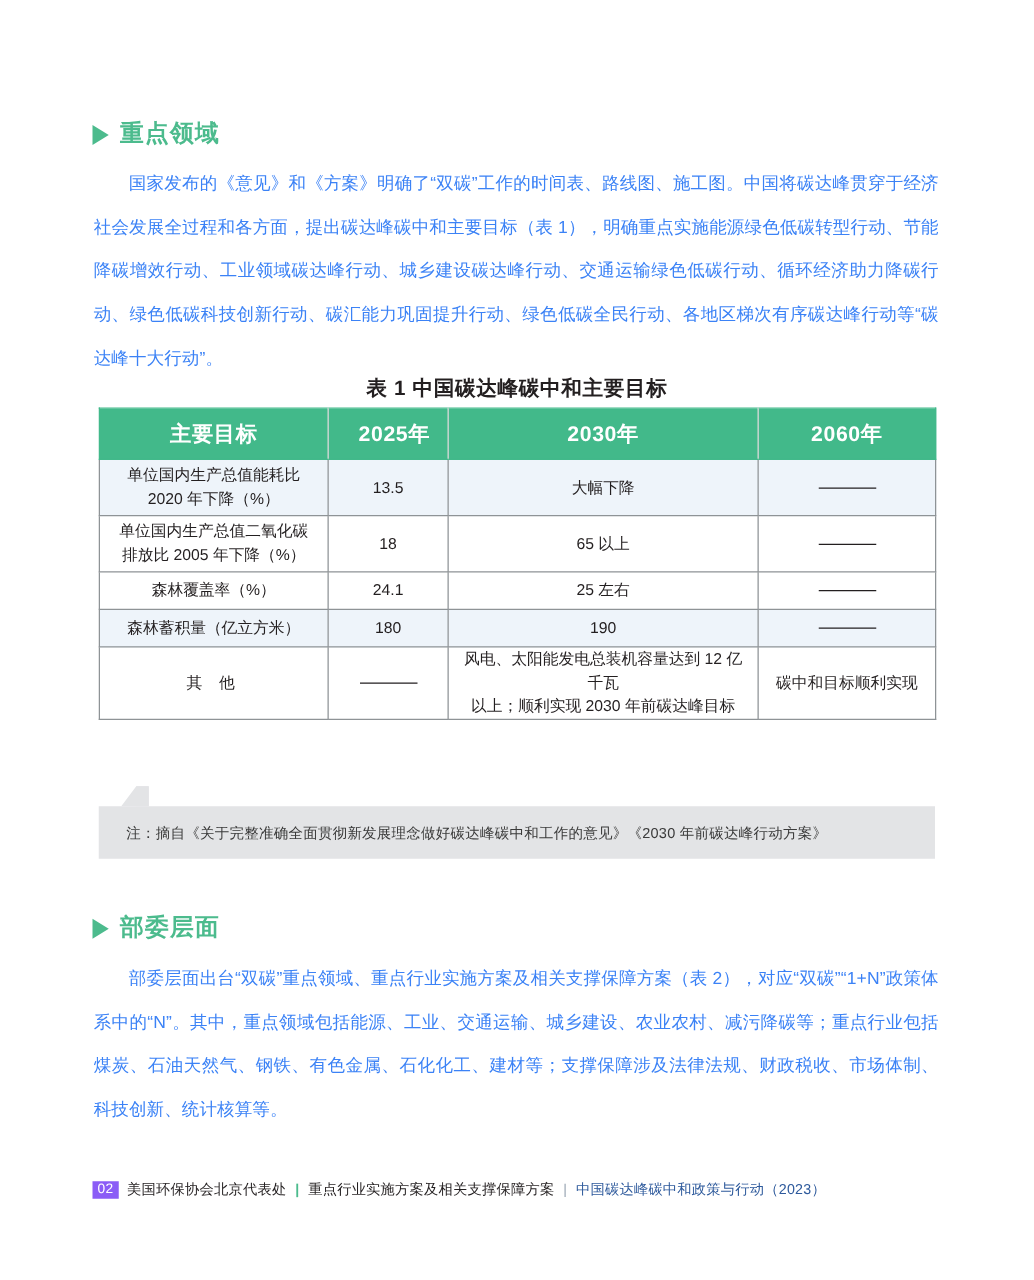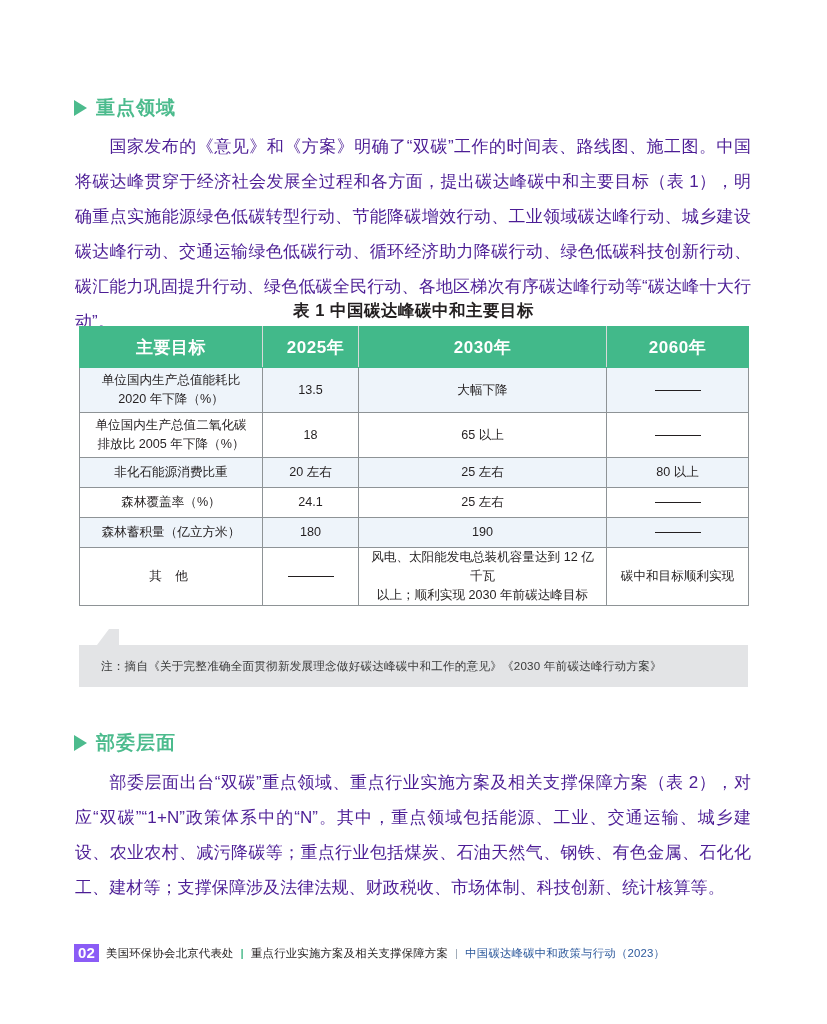--- a/index.html
+++ b/index.html
@@ -43,25 +43,25 @@
     color: #4cbb8d;
     letter-spacing: 1px;
     line-height: 1;
   }
 
   
   .para {
     margin: 0;
     width: 676px;
     margin-left: 75px;
-    font-size: 17px;
+    font-size: 14px;
     line-height: 35px;
     text-align: justify;
     text-justify: inter-ideograph;
-    color: #4c1d95;
+    color: #3b82f6;
     letter-spacing: 0.1px;
   }
   .para .indent { display: inline-block; width: 2em; }
 
   
   .table-caption {
     text-align: center;
     font-size: 16.5px;
     font-weight: bold;
     color: #231f20;
@@ -149,22 +149,22 @@
     top: 944px;
     display: flex;
     align-items: center;
     font-size: 11.4px;
     color: #231f20;
     letter-spacing: 0.2px;
   }
   .pg-num {
     background: #8b5cf6;
     color: #ffffff;
-    font-size: 15px;
-    font-weight: bold;
+    font-size: 11px;
+    font-weight: normal;
     padding: 1px 4px 2px 4px;
     line-height: 1;
     margin-right: 7px;
     display: inline-block;
   }
   .foot-sep {
     color: #4cbb8d;
     margin: 0 7px;
     font-weight: bold;
   }
@@ -207,26 +207,20 @@
           <td><span class="dash"></span></td>
         </tr>
 
         <tr class="r-tall">
           <td class="left-col"><span class="mline">单位国内生产总值二氧化碳<br>排放比 2005 年下降（%）</span></td>
           <td>18</td>
           <td>65 以上</td>
           <td><span class="dash"></span></td>
         </tr>
 
-        <tr class="alt r-short">
-          <td class="left-col">非化石能源消费比重</td>
-          <td>20 左右</td>
-          <td>25 左右</td>
-          <td>80 以上</td>
-        </tr>
 
         <tr class="r-short">
           <td class="left-col">森林覆盖率（%）</td>
           <td>24.1</td>
           <td>25 左右</td>
           <td><span class="dash"></span></td>
         </tr>
 
         <tr class="alt r-short">
           <td class="left-col">森林蓄积量（亿立方米）</td>

